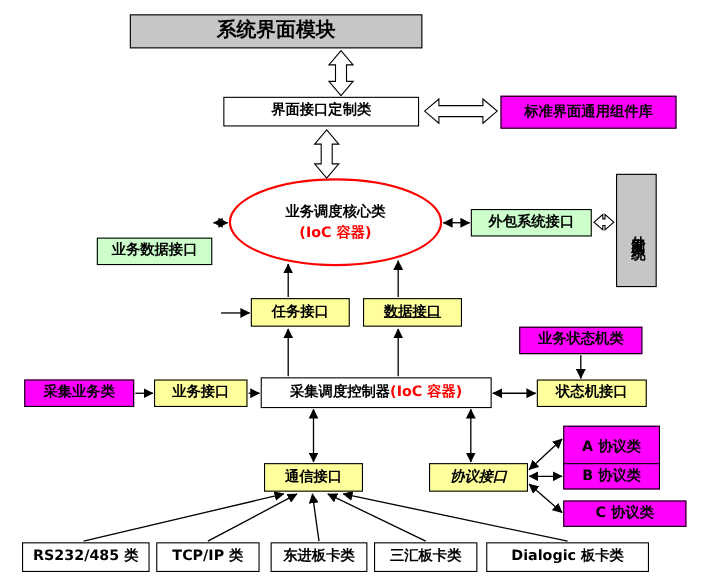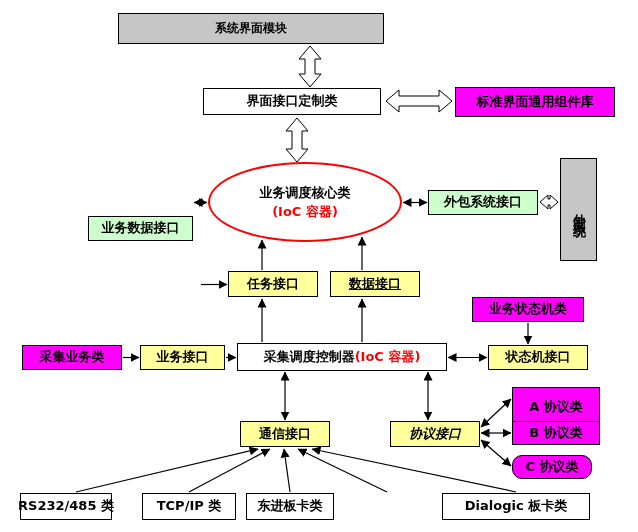--- a/index.html
+++ b/index.html
@@ -10,21 +10,21 @@
   .node {
     position:absolute; display:flex; align-items:center; justify-content:center;
     border:1px solid #000; font-size:13px; font-weight:bold; color:#000;
     text-align:center; line-height:1.15; white-space:nowrap;
   }
   .gray    { background:#c6c6c6; }
   .white   { background:#ffffff; }
   .magenta { background:#ff00ff; }
   .green   { background:#ccffcc; }
   .yellow  { background:#ffff9c; }
-  .big     { font-size:12px; }
+  .big     { font-size:18px; }
   .red-text{ color:#ff0000; }
   .ellipse {
     position:absolute; display:flex; flex-direction:column; align-items:center; justify-content:center;
     border:2px solid #ff0000; border-radius:50%; background:#ffffff;
     font-size:13px; font-weight:bold; color:#000; text-align:center; line-height:1.5;
   }
   .vtext { writing-mode:vertical-rl; letter-spacing:3px; }
 </style>
 </head>
 <body>
@@ -106,24 +106,25 @@
   <div class="node yellow" style="left:488px; top:345px; width:100px; height:25px;">状态机接口</div>
 
   <div class="node yellow" style="left:240px; top:421px; width:90px; height:26px;">通信接口</div>
 
   <div class="node yellow" style="left:390px; top:421px; width:90px; height:26px;font-style:italic;">协议接口</div>
 
   <div class="node magenta" style="left:512px; top:387px; width:88px; height:40px;text-align:center;">A 协议类</div>
 
   <div class="node magenta" style="left:512px; top:421px; width:88px; height:24px;">B 协议类</div>
 
-  <div class="node magenta" style="left:512px; top:455px; width:80px; height:24px;border-radius:10px;">C 协议类</div>
+  <div class="node magenta" style="left:512px; top:455px; width:112px; height:24px;">C 协议类</div>
 
-  <div class="node white" style="left:20px; top:493px; width:92px; height:27px;">RS232/485 类</div>
+  <div class="node white" style="left:20px; top:493px; width:116px; height:27px;">RS232/485 类</div>
 
   <div class="node white" style="left:142px; top:493px; width:94px; height:27px;">TCP/IP 类</div>
 
   <div class="node white" style="left:246px; top:493px; width:88px; height:27px;">东进板卡类</div>
 
+  <div class="node white" style="left:340px; top:493px; width:94px; height:27px;">三汇板卡类</div>
 
   <div class="node white" style="left:442px; top:493px; width:148px; height:27px;">Dialogic 板卡类</div>
 
 </div>
 
 </body></html>

